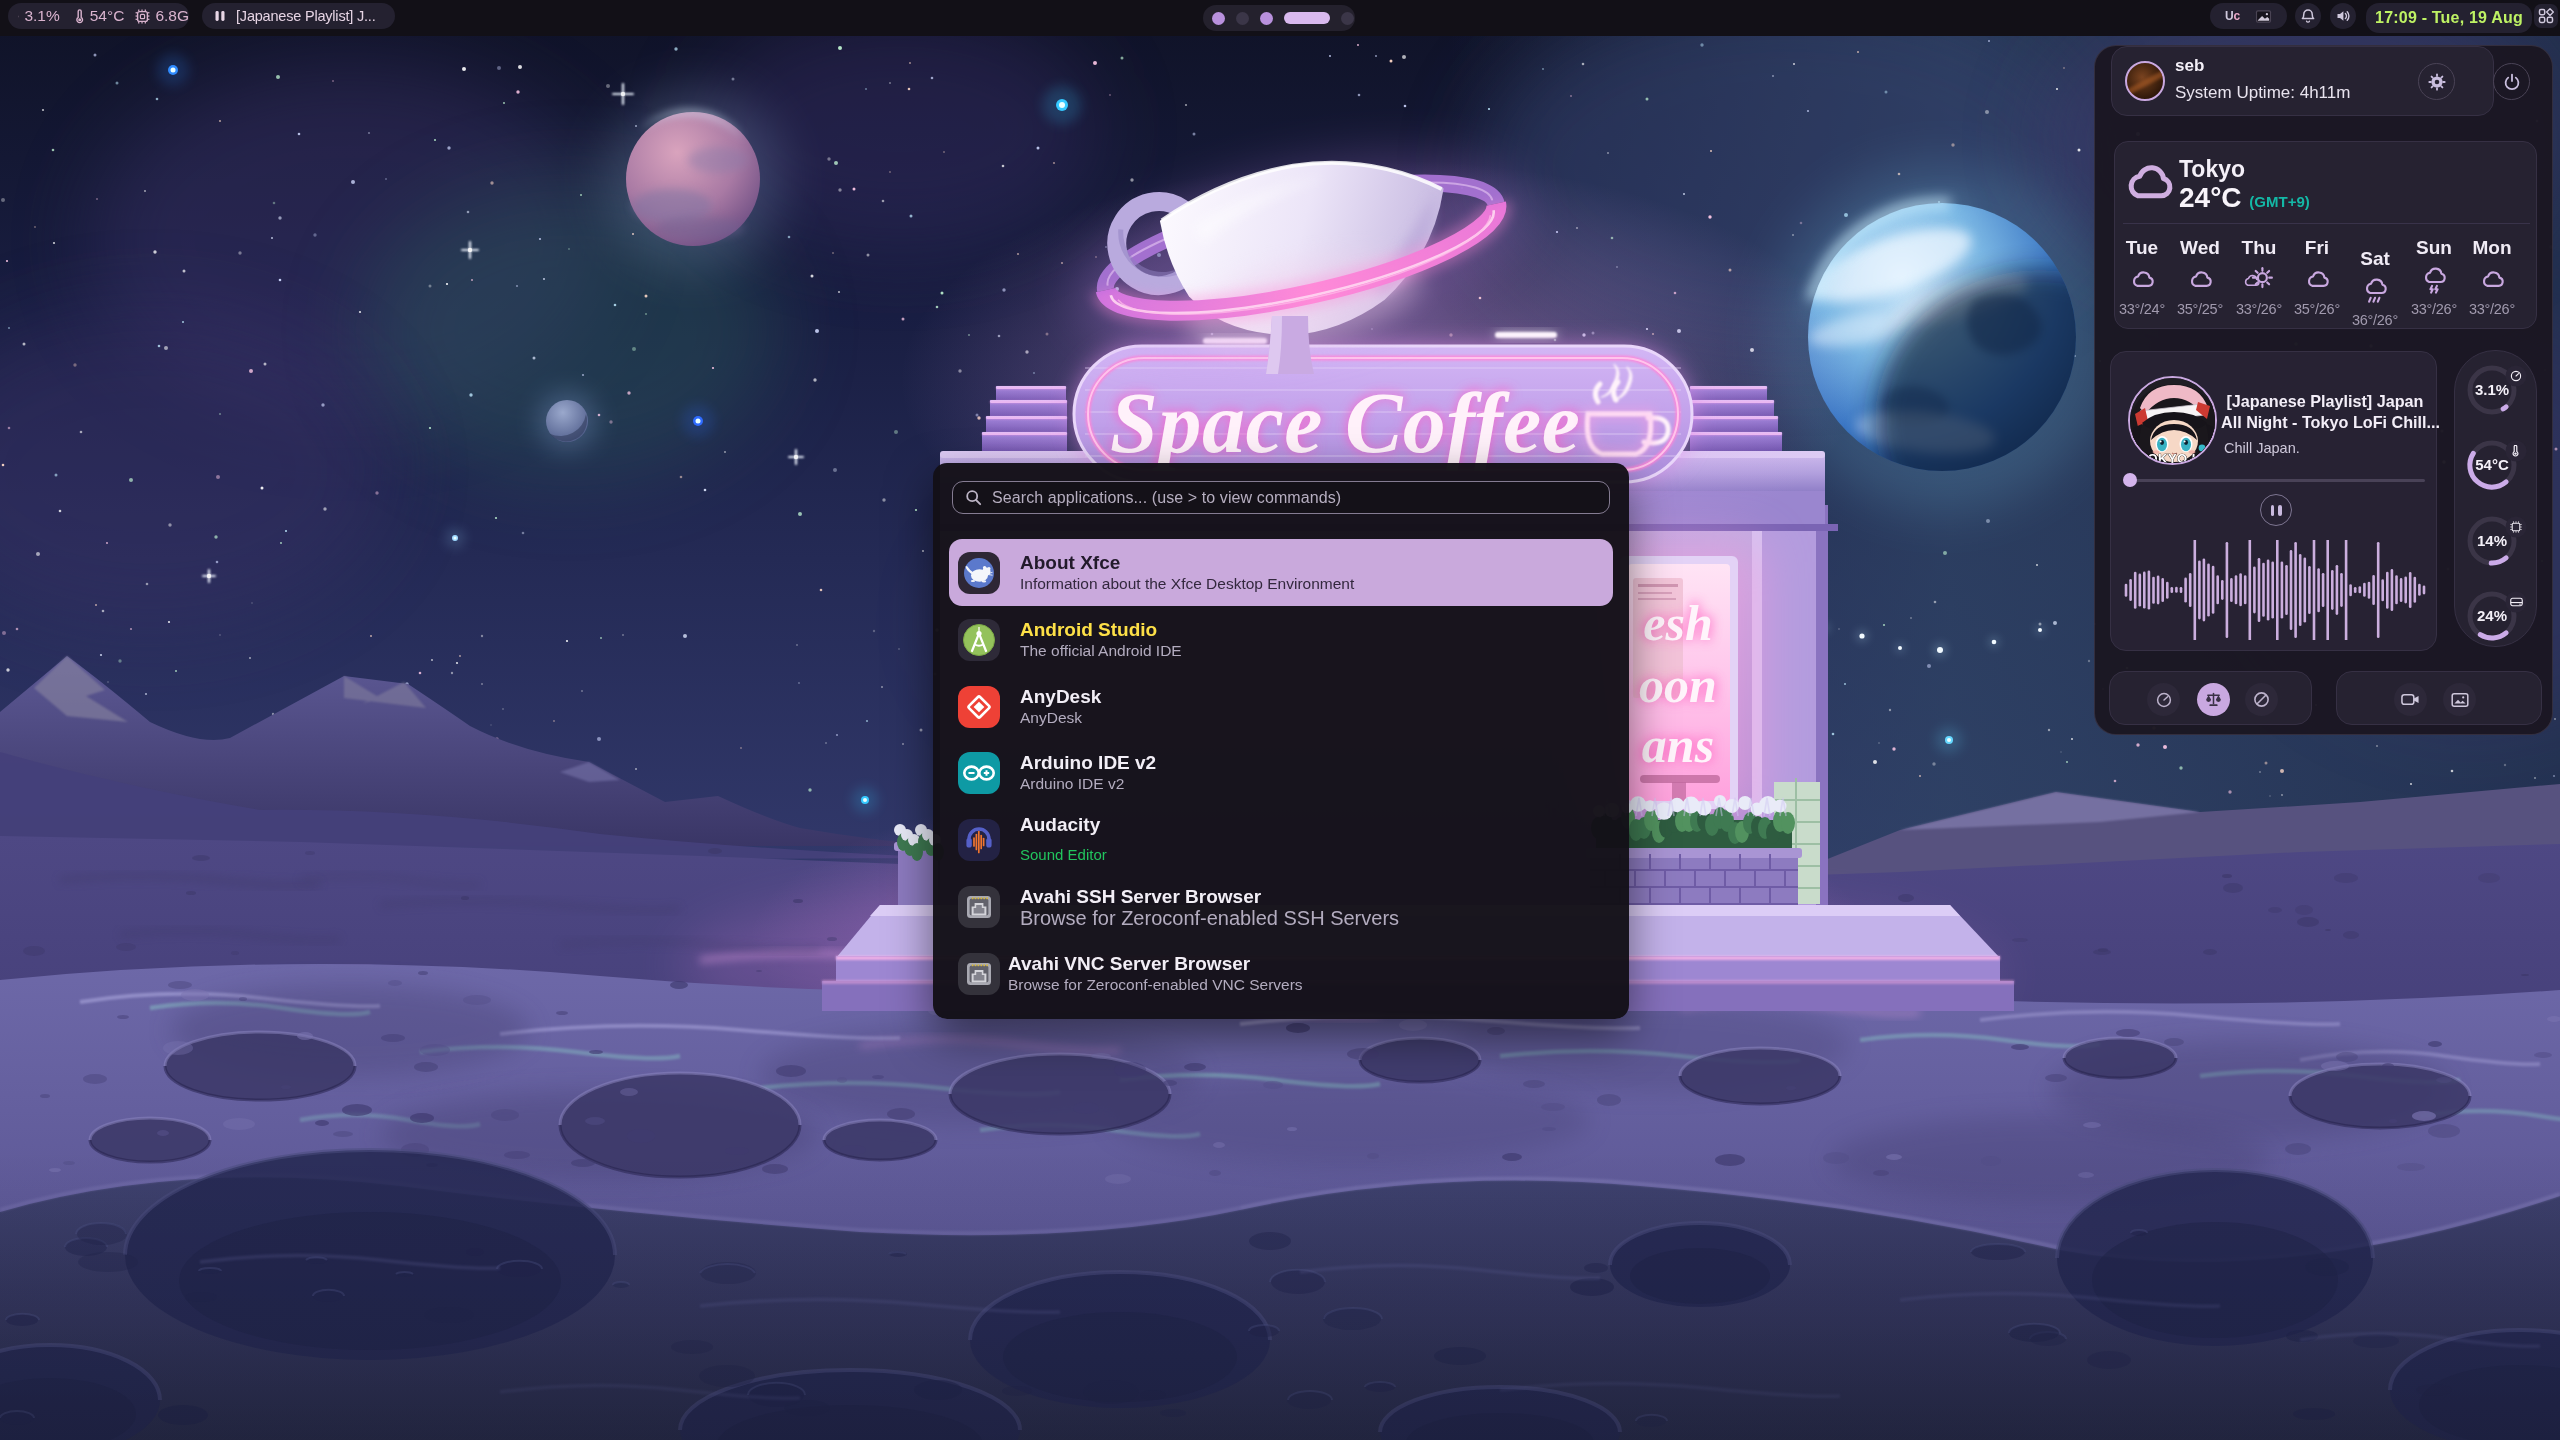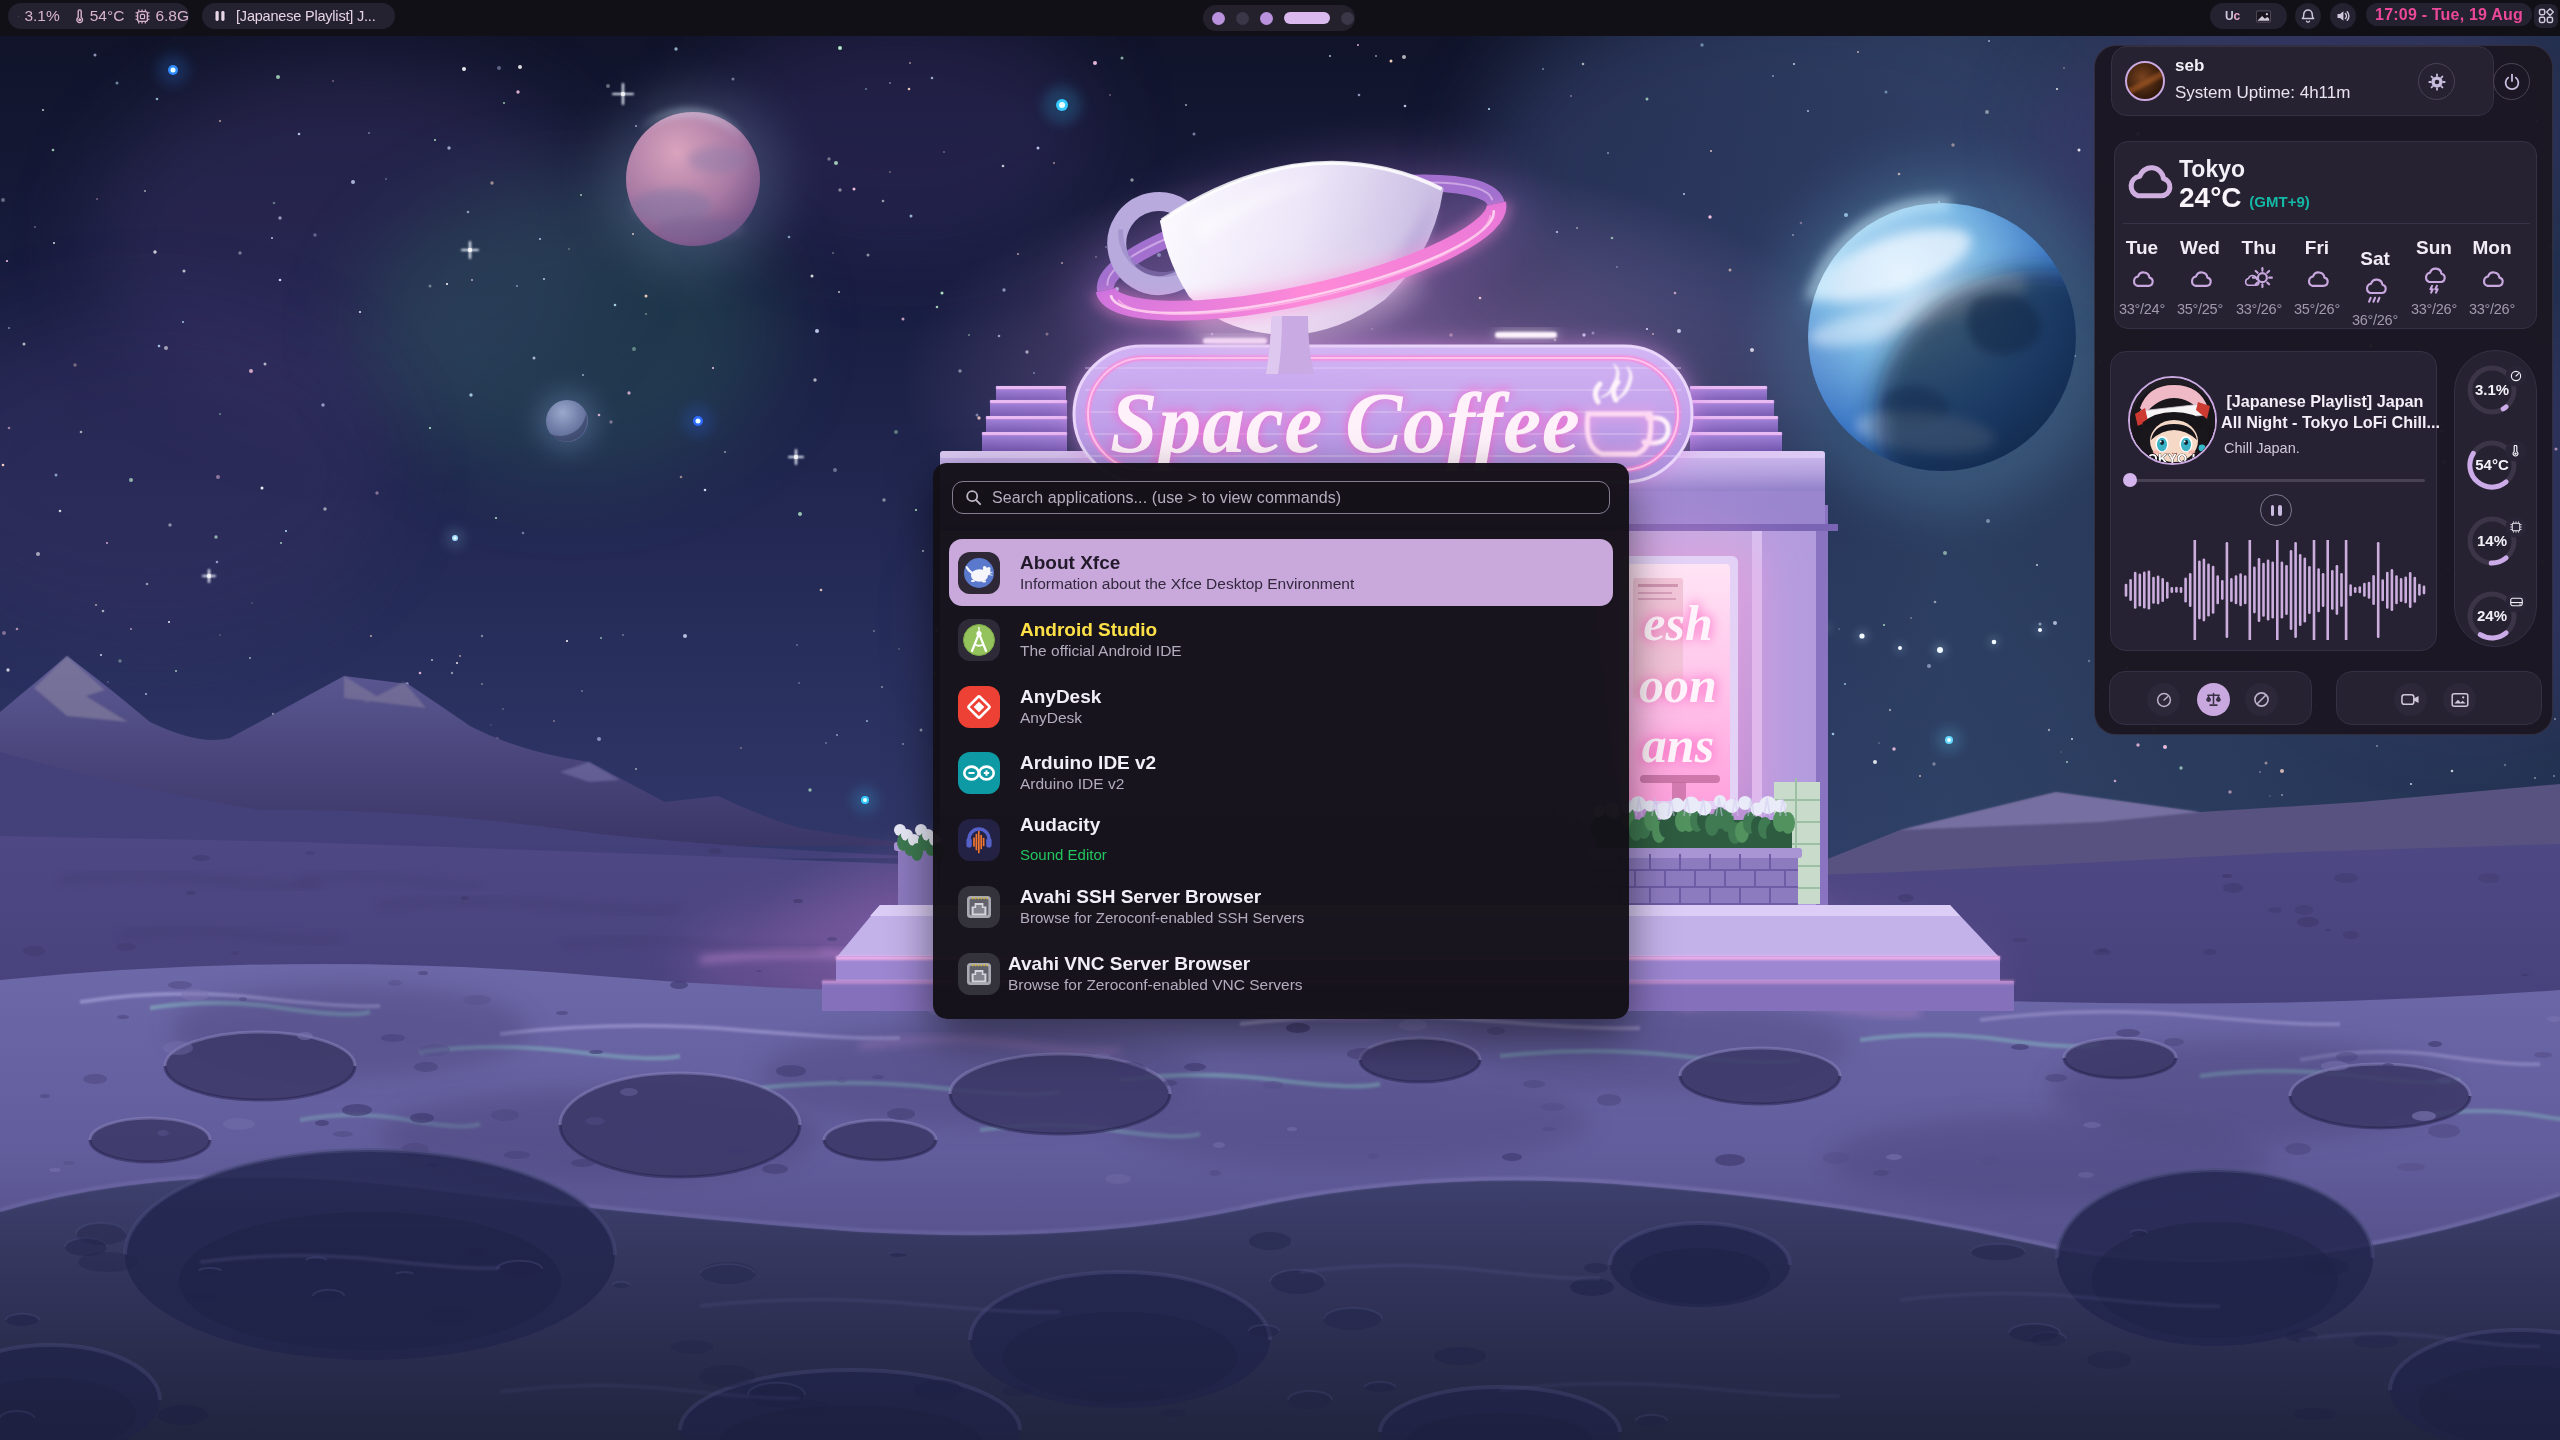--- a/index.html
+++ b/index.html
@@ -1357,21 +1357,21 @@
       <path d="M8 2 a4.2 4.2 0 0 1 4.2 4.2 c0 3 .9 3.9 1.4 4.4 H2.4 c.5 -.5 1.4 -1.4 1.4 -4.4 A4.2 4.2 0 0 1 8 2 Z" stroke="#cfc8dc" stroke-width="1.5" stroke-linejoin="round"></path>
       <path d="M6.6 13.2 a1.5 1.5 0 0 0 2.8 0" stroke="#cfc8dc" stroke-width="1.4" stroke-linecap="round"></path>
     </svg>
   </div>
 <div class="abs" style="z-index:11;left:2330px;top:3px;width:26px;height:26px;border-radius:50%;background:#242130;display:flex;align-items:center;justify-content:center">
     <svg width="16" height="16" viewBox="0 0 16 16" fill="none">
       <path d="M2.5 6 H5 L8.4 3.2 V12.8 L5 10 H2.5 Z" fill="#cfc8dc"></path>
       <path d="M10.4 5.4 a3.6 3.6 0 0 1 0 5.2 M12.2 3.8 a6 6 0 0 1 0 8.4" stroke="#cfc8dc" stroke-width="1.4" stroke-linecap="round"></path>
     </svg>
   </div>
-<div class="abs" style="z-index:11;left:2366px;top:3px;width:166px;height:23px;border-radius:13px;background:#242130;display:flex;align-items:center;justify-content:center;color:#ec4899;font-size:16px;font-weight:bold;letter-spacing:0.2px">17:09 - Tue, 19 Aug</div>
+<div class="abs" style="z-index:11;left:2366px;top:3px;width:166px;height:30px;border-radius:13px;background:#242130;display:flex;align-items:center;justify-content:center;color:#bef264;font-size:16px;font-weight:bold;letter-spacing:0.2px">17:09 - Tue, 19 Aug</div>
 <div class="abs" style="z-index:11;left:2534px;top:4px;width:24px;height:24px;border-radius:7px;background:#242130;display:flex;align-items:center;justify-content:center">
     <svg width="16" height="16" viewBox="0 0 16 16" fill="none">
       <rect x="1.5" y="1.5" width="5.2" height="5.2" rx="1.4" stroke="#cfc8dc" stroke-width="1.5"></rect>
       <rect x="1.5" y="9.3" width="5.2" height="5.2" rx="1.4" stroke="#cfc8dc" stroke-width="1.5"></rect>
       <rect x="9.3" y="9.3" width="5.2" height="5.2" rx="1.4" stroke="#cfc8dc" stroke-width="1.5"></rect>
       <path d="M 12 0.8 L 15.3 4.1 L 12 7.4 L 8.7 4.1 Z" stroke="#cfc8dc" stroke-width="1.4" fill="none" stroke-linejoin="round"></path>
     </svg>
   </div>
 <div class="abs" style="z-index:20;left:933px;top:463px;width:696px;height:556px;border-radius:14px;background:rgba(19,16,23,0.97);box-shadow:0 18px 45px rgba(0,0,0,0.5)">
 <div class="abs" style="left:19px;top:18px;width:658px;height:33px;border-radius:11px;border:1.5px solid #857c92;background:#141118;display:flex;align-items:center;padding-left:12px">
@@ -1490,21 +1490,21 @@
               <rect x="19.6" y="11.4" width="1.6" height="1.8"></rect>
               <rect x="22.5" y="11.4" width="1.6" height="1.8"></rect>
               <rect x="25.4" y="11.4" width="1.6" height="1.8"></rect>
               <rect x="28.3" y="11.4" width="1.6" height="1.8"></rect>
             </g>
           </svg>
         </div>
       </div>
 <div style="margin-left:20px">
 <div style="font-size:19px;font-weight:bold;color:#f2eef6;line-height:21px">Avahi SSH Server Browser</div>
-<div style="font-size:15px;color:#b3acbf;line-height:20px;margin-top:1px">Browse for Zeroconf-enabled SSH Servers</div>
+<div style="font-size:20px;color:#b3acbf;line-height:20px;margin-top:1px">Browse for Zeroconf-enabled SSH Servers</div>
 </div>
     </div>
 <div class="abs" style="left:16px;top:477px;width:664px;height:67px;border-radius:13px;display:flex;align-items:center">
 <div style="margin-left:9px">
         <div class="aic" style="background:#34323b">
           <svg width="42" height="42" viewBox="0 0 42 42">
             <rect x="9" y="10" width="24" height="22" rx="3.5" fill="#a9a9b2"></rect>
             <rect x="11.6" y="12.6" width="18.8" height="16.8" rx="2" fill="#62626c"></rect>
             <path d="M13.6 29.4 v-9 h3 v-3.4 h8.8 v3.4 h3 v9 Z" fill="#d4d4da"></path>
             <path d="M15.6 27.4 v-5.4 h2.6 v-3 h5.6 v3 h2.6 v5.4 Z" fill="#84848e"></path>

